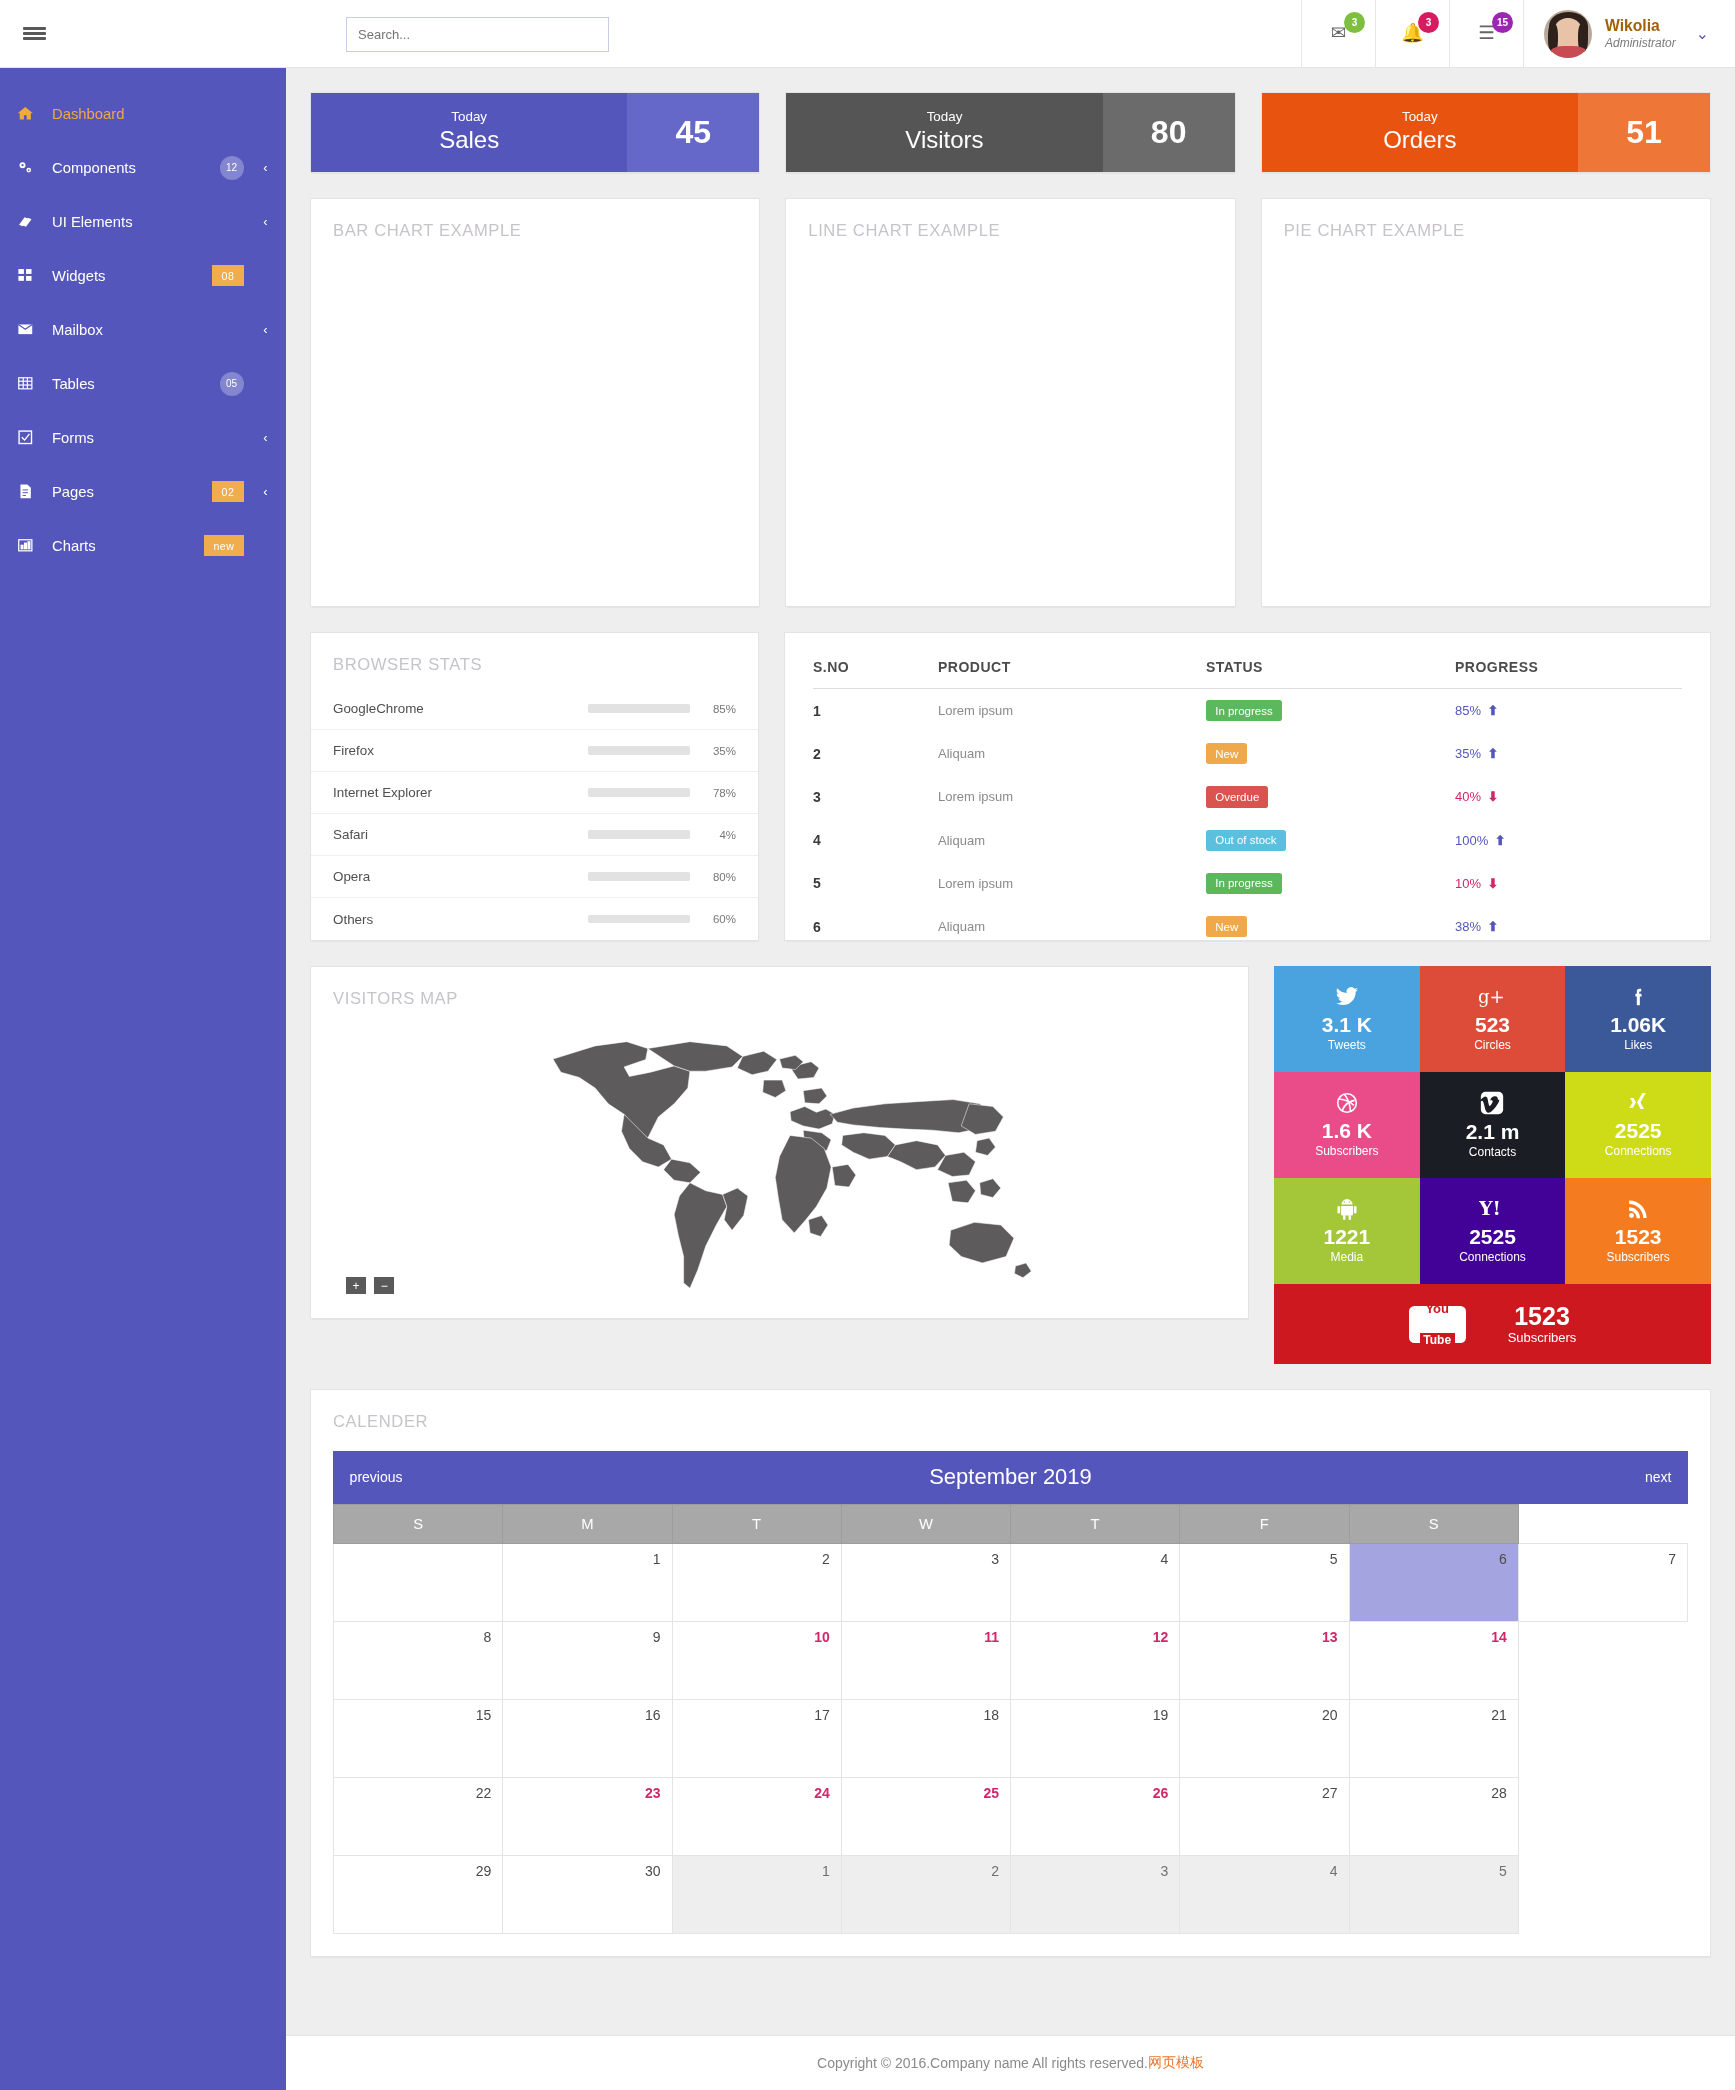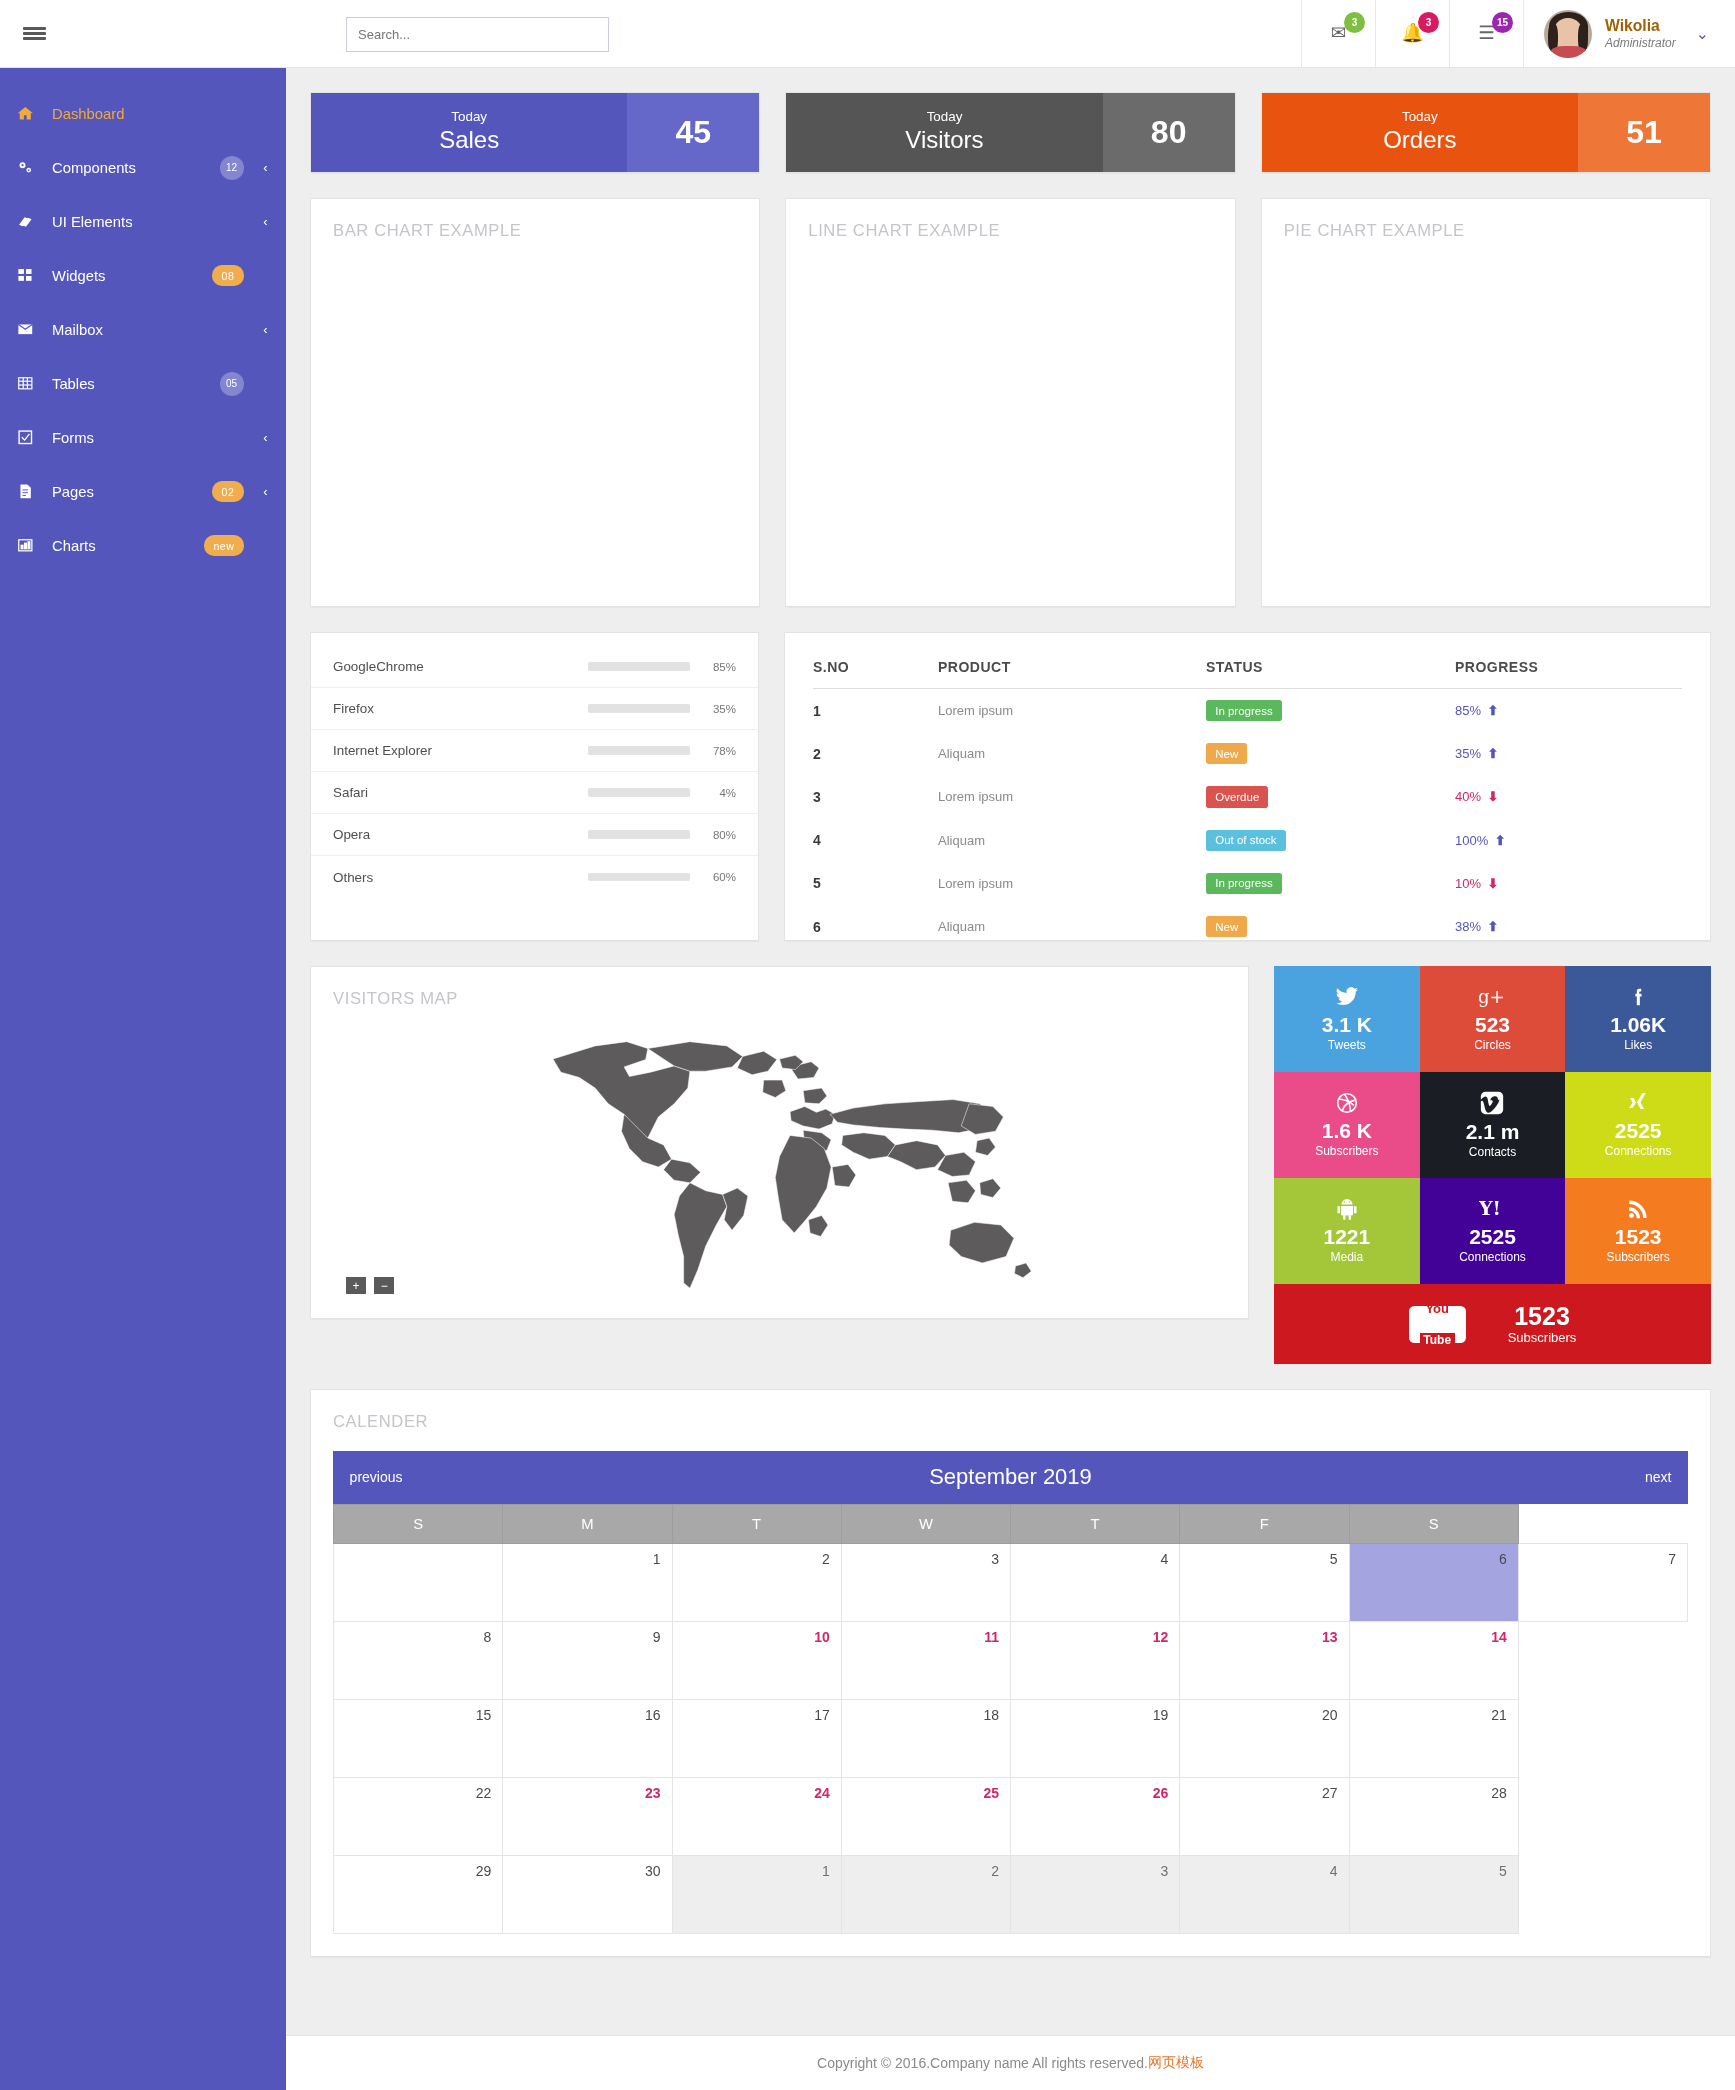--- a/index.html
+++ b/index.html
@@ -45,21 +45,21 @@
   .nav-ico svg { display: block; }
   .nav-label { flex: 1; padding-left: 7.4px; }
   .badge-round {
     background: #8486d0; color: #ffffff; border-radius: 50%;
     font-size: 10px; width: 24px; height: 24px;
     display: flex; align-items: center; justify-content: center;
     margin-right: 14.8px;
   }
   .badge-square {
     background: #f0ad4e; color: #ffffff;
-    font-size: 10.6px; padding: 4.6px 9.2px; border-radius: 10px;
+    font-size: 10.6px; padding: 4.6px 9.2px; border-radius: 0;
     margin-right: 14.8px; letter-spacing: 0.5px;
   }
   .nav-caret { color: #ffffff; font-size: 13px; width: 9.2px; text-align: right;}
 
   
   #topbar {
     position: absolute; left: 0; top: 0;
     width: 1735px; height: 68px;
     background: #ffffff;
     border-bottom: 0.9px solid #e4e4e4;
@@ -474,20 +474,21 @@
         <div style="height:341px"></div>
       </div>
       <div class="panel chart-panel">
         <div class="panel-title">PIE CHART EXAMPLE</div>
         <div style="height:341px"></div>
       </div>
     </div>
 
   <div class="row">
     <div class="panel" id="browser-panel">
+      <div class="panel-title">BROWSER STATS</div>
       <div id="browser-rows" style="margin-top:13px">
           <div class="browser-row">
             <span class="browser-name">GoogleChrome</span>
             <span class="bar-track"><span class="bar-fill" style="width:85%;background:#5cb85c"></span></span>
             <span class="browser-pct">85%</span>
           </div>
           <div class="browser-row">
             <span class="browser-name">Firefox</span>
             <span class="bar-track"><span class="bar-fill" style="width:35%;background:#f0ad4e"></span></span>
             <span class="browser-pct">35%</span>

